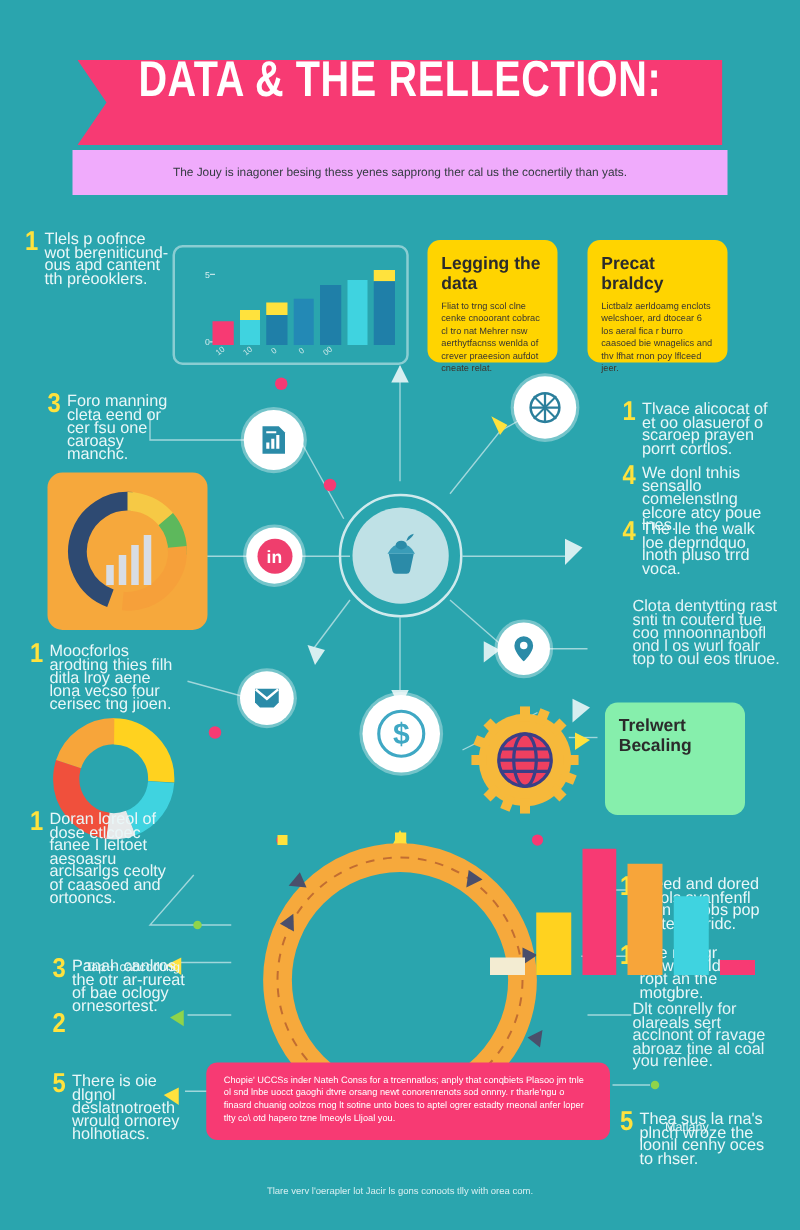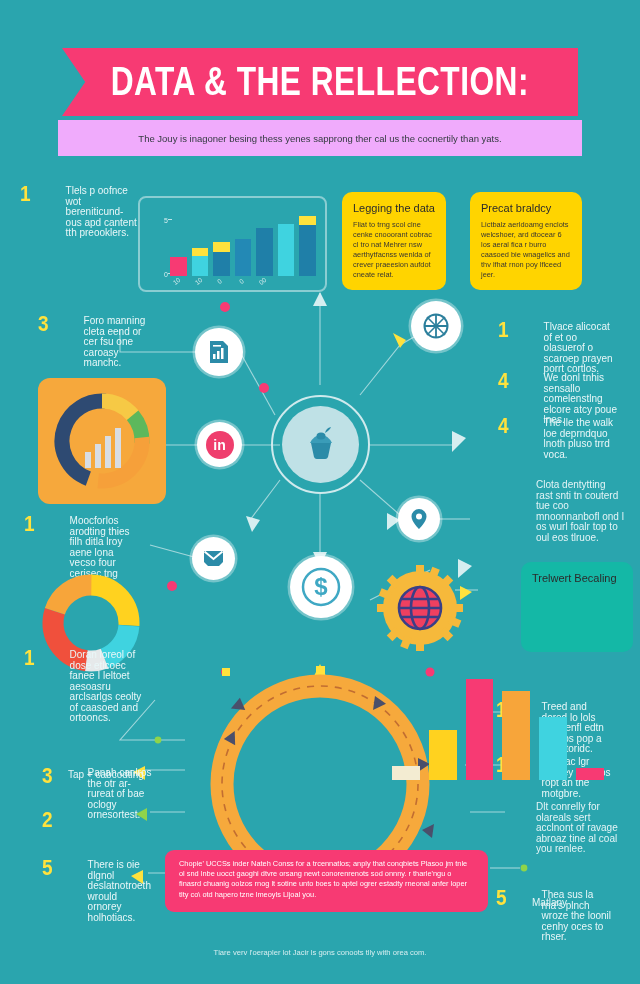--- a/index.html
+++ b/index.html
@@ -10,48 +10,48 @@
     overflow:hidden;position:relative;
     -webkit-font-smoothing:antialiased;
   }
   .stage{position:relative;width:640px;height:984px;}
 
   
   .ribbon{
     position:absolute;left:62px;top:48px;width:516px;height:68px;
     background:#f73a73;
     clip-path:polygon(0 0,100% 0,100% 100%,0 100%,4.5% 50%);
-    display:flex;align-items:center;justify-content:center;
+    display:flex;justify-content:center;
   }
   .ribbon-text{
     color:#ffffff;font-weight:bold;font-size:33px;letter-spacing:.5px;
     font-family:"Liberation Sans", sans-serif;
     transform:scaleY(1.22) scaleX(.96);
     white-space:nowrap;
   }
   .subtitle-bar{
     position:absolute;left:58px;top:120px;width:524px;height:36px;
     background:#f0abfc;display:flex;align-items:center;justify-content:center;
   }
   .subtitle-text{color:#333a40;font-size:9.5px;white-space:nowrap;}
 
   
   .note{position:absolute;display:flex;gap:5px;align-items:flex-start;}
   .note .num{
     color:#ffe23d;font-weight:bold;font-size:19px;line-height:15px;
     flex:0 0 auto;transform:scaleY(1.15);
   }
-  .note .body{color:#e9f7f8;font-size:10px;line-height:10.5px;margin-left:30px;}
+  .note .body{color:#e9f7f8;font-size:13px;line-height:10.5px;}
   .note.nonum .body{color:#e4f4f6;}
 
   
   .card{position:absolute;border-radius:10px;padding:10px 11px;box-sizing:border-box;}
   .card.yellow{background:#ffd400;}
-  .card.orange{background:#14b8a6;margin-left:37px;}
-  .card h3{margin:0 0 6px 0;font-size:11px;color:#2b2b2b;font-weight:normal;}
+  .card.orange{background:#86efac;}
+  .card h3{margin:0 0 6px 0;font-size:14px;color:#2b2b2b;font-weight:bold;}
   .card p{margin:0;font-size:7.4px;line-height:10px;color:#3a3730;}
 
   
   .chart-panel{
     position:absolute;left:138px;top:196px;width:185px;height:92px;
     border:2px solid rgba(255,255,255,.45);border-radius:8px;
     border-top-color:rgba(255,255,255,.45);
   }
   .chart-plot{position:absolute;left:30px;bottom:14px;width:146px;height:66px;
     display:flex;align-items:flex-end;gap:5px;}

